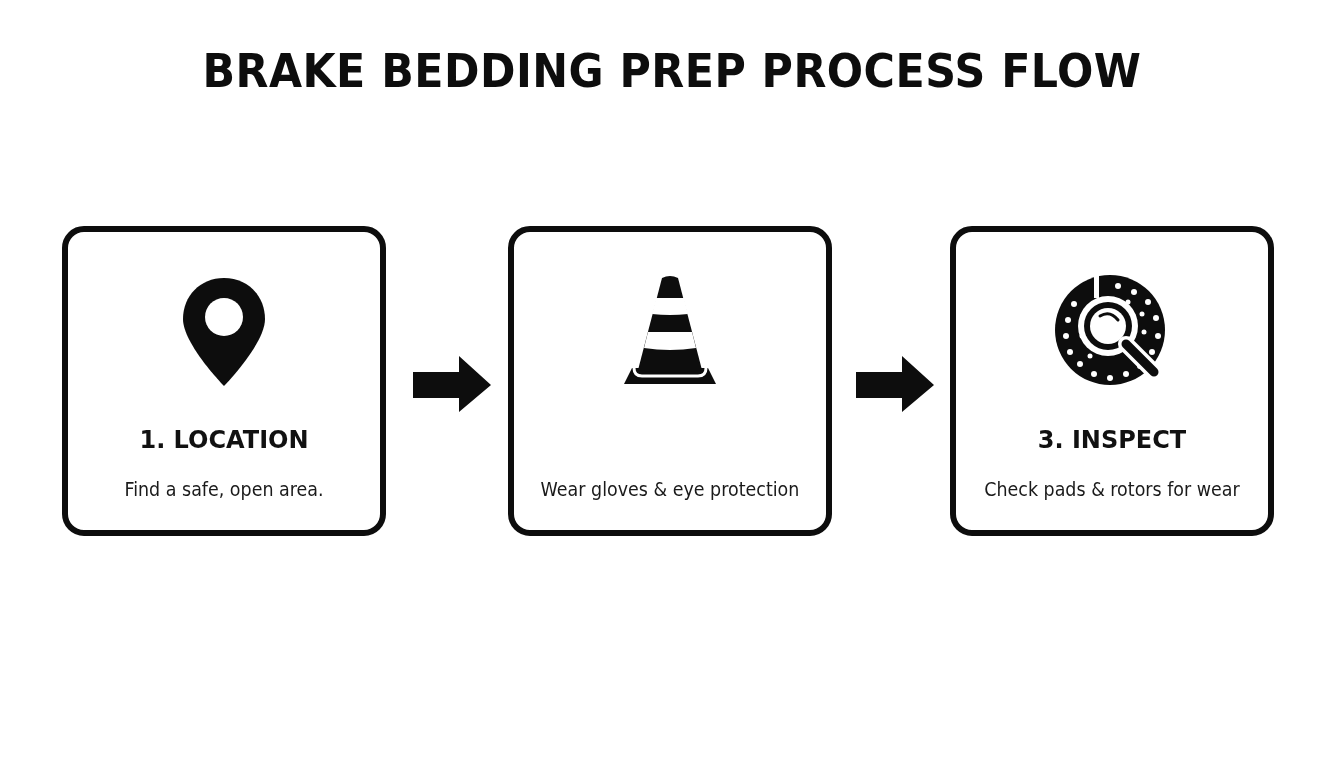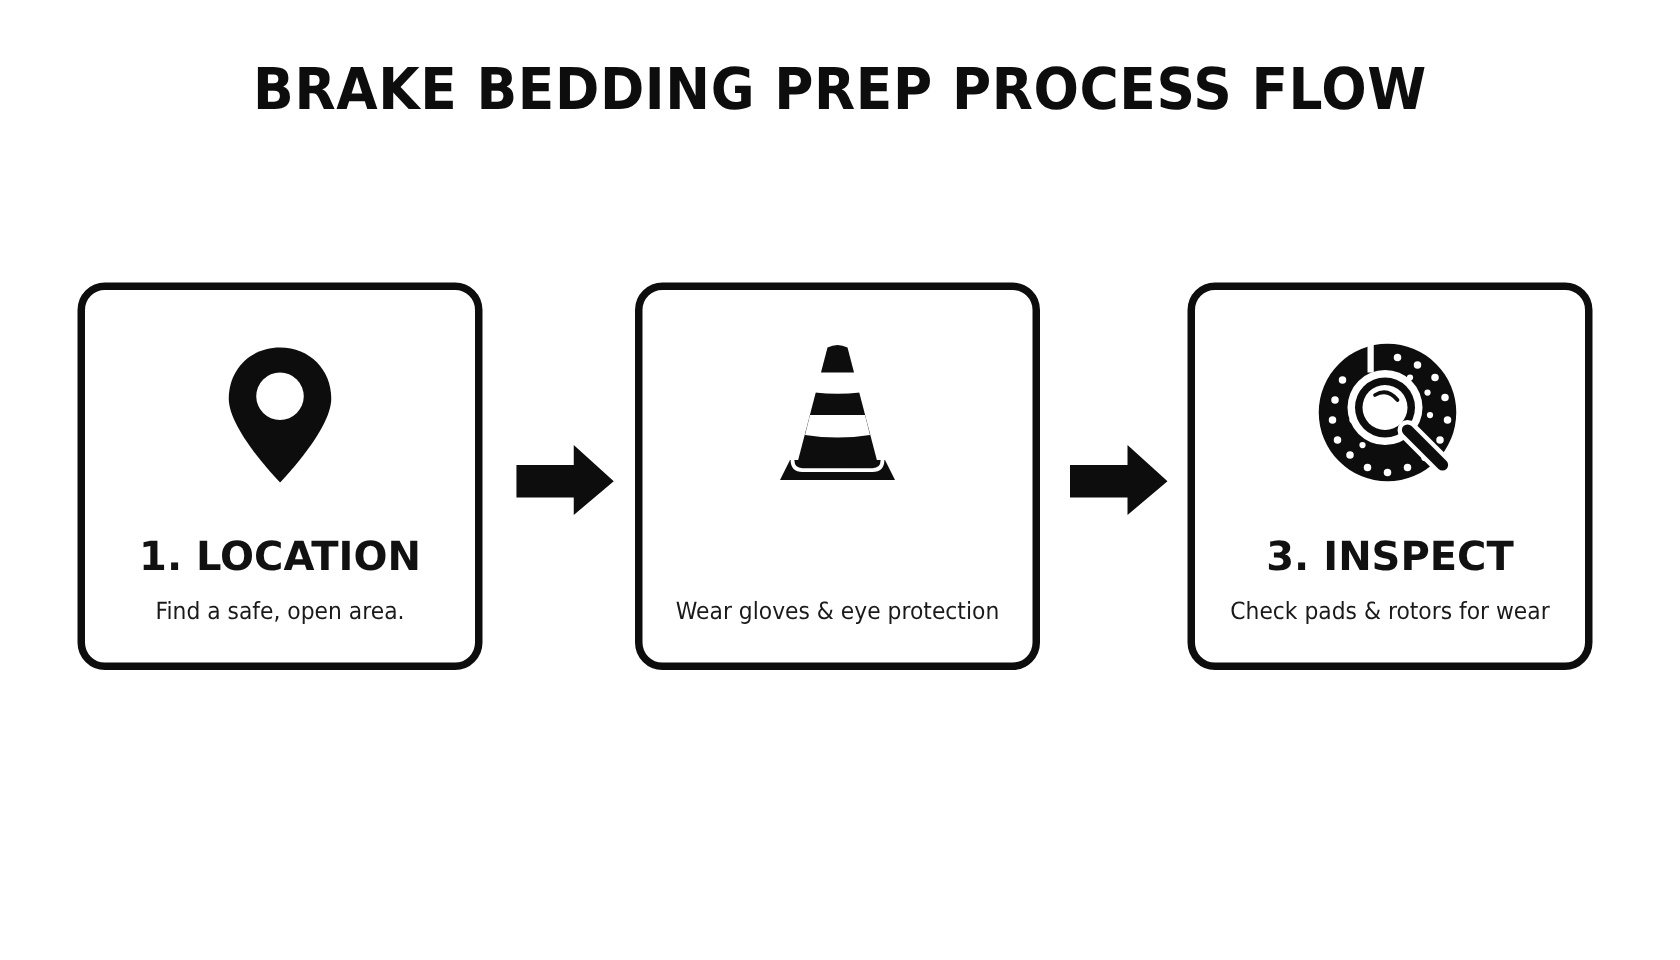--- a/index.html
+++ b/index.html
@@ -41,21 +41,21 @@
       width: 120px;
       height: 120px;
       display: flex; align-items: center; justify-content: center;
     }
     .card .step-title {
       position: absolute;
       left: 0; right: 0;
       top: 194px;
       text-align: center;
       font-weight: bold;
-      font-size: 32px;
+      font-size: 24px;
       color: #111;
     }
     .card .step-desc {
       position: absolute;
       left: 0; right: 0;
       top: 246px;
       text-align: center;
       font-size: 19px;
       color: #1a1a1a;
       font-family: "DejaVu Sans", sans-serif;

